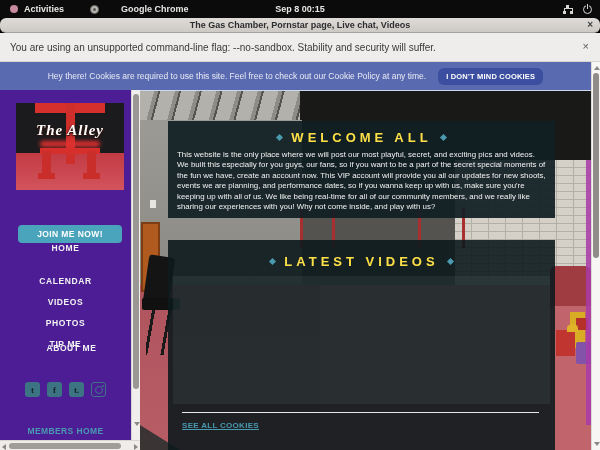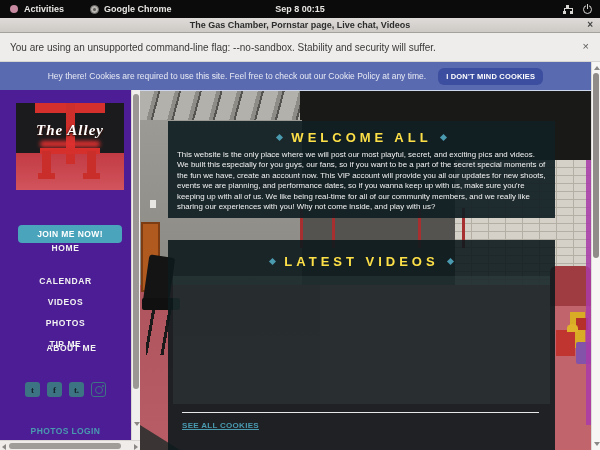--- a/index.html
+++ b/index.html
@@ -6,41 +6,41 @@
   html,body { width:600px; height:450px; overflow:hidden; background:#000;
     font-family:"Liberation Sans", sans-serif; }
   .abs { position:absolute; }
   #screen { position:relative; width:600px; height:450px; overflow:hidden; }
 
   
   .topbar { left:0; top:0; width:600px; height:18px; background:#0b0b0b;
     color:#e9e7e4; display:flex; align-items:center; font-size:9px; font-weight:bold; }
   .topbar-left { display:flex; align-items:center; gap:6px; padding-left:10px; }
   .activities-dot { width:8px; height:8px; border-radius:50%; background:#c78aa0; display:inline-block; }
-  .chrome-launch { display:flex; align-items:center; gap:5px; margin-left:26px; }
+  .chrome-launch { display:flex; align-items:center; gap:22px; margin-left:26px; }
   .chrome-glyph { width:9px; height:9px; border-radius:50%; background:#b9b6b2;
     border:1px solid #6d6b68; position:relative; }
   .chrome-glyph::after { content:""; position:absolute; left:2px; top:2px; width:3px; height:3px;
     border-radius:50%; background:#5c5a57; }
   .topbar-clock { position:absolute; left:0; right:0; text-align:center; font-weight:bold; }
   .topbar-right { margin-left:auto; display:flex; align-items:center; gap:10px; padding-right:8px; }
   .net-icon { width:10px; height:9px; position:relative; }
   .net-icon i { position:absolute; background:#d8d6d3; width:3px; height:3px; }
   .net-icon i:nth-child(1){ left:3px; top:0; }
   .net-icon i:nth-child(2){ left:0; bottom:0; }
   .net-icon i:nth-child(3){ right:0; bottom:0; }
   .net-icon::after { content:""; position:absolute; left:1px; top:3px; width:7px; height:3px;
     border:1px solid #d8d6d3; border-bottom:none; }
   .power-icon { width:9px; height:9px; border:1.3px solid #d8d6d3; border-radius:50%; position:relative; }
   .power-icon::after { content:""; position:absolute; left:2.7px; top:-2px; width:1.4px; height:5px; background:#d8d6d3; box-shadow:0 0 0 1px #0b0b0b; }
 
   
   .titlebar { left:0; top:18px; width:600px; height:15px;
     background:linear-gradient(#dedbd8,#cdcac6); border-bottom:1px solid #a5a29e;
-    color:#2d2d2d; font-size:9px; font-weight:bold; display:flex; align-items:center; justify-content:center; }
+    color:#2d2d2d; font-size:9px; font-weight:bold; display:flex; align-items:center; justify-content:center;border-radius:6px; }
   .titlebar-close { position:absolute; right:7px; top:1px; color:#444; font-size:10px; cursor:default; }
 
   
   .infobar { left:0; top:33px; width:600px; height:29px; background:#efedeb;
     border-bottom:1px solid #d7d5d2; color:#3a3a3a; font-size:10px;
     display:flex; align-items:center; padding:0 10px; }
   .infobar-close { position:absolute; right:11px; top:7px; color:#5a5a5a; font-size:11px; }
 
   
   .cookiebar { left:0; top:62px; width:591px; height:28px; background:#5a6ab0;
@@ -235,21 +235,21 @@
       <div class="abs nav-item" style="top:202px;">VIDEOS</div>
       <div class="abs nav-item" style="top:223px;">PHOTOS</div>
       <div class="abs nav-item" style="top:244px;">TIP ME</div>
       <div class="abs nav-item" style="top:248px;margin-left:6px;">ABOUT ME</div>
       <div class="abs social-row">
         <span class="social">t</span>
         <span class="social">f</span>
         <span class="social">t.</span>
         <span class="social insta"></span>
       </div>
-      <div class="abs members-login">PHOTOS LOGIN</div>
+      <div class="abs members-login">MEMBERS HOME</div>
     </div>
 
     <div class="abs sb-v">
       <div class="sb-v-thumb"></div>
       <div class="sb-v-down"></div>
     </div>
     <div class="abs sb-h">
       <div class="sb-h-left"></div>
       <div class="sb-h-thumb"></div>
       <div class="sb-h-right"></div>

